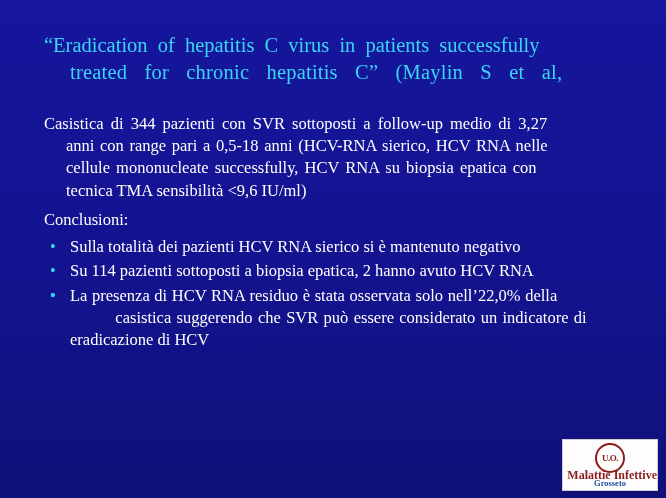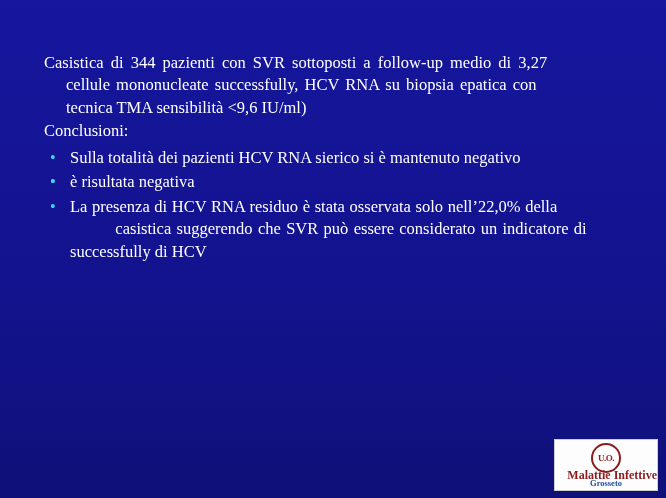--- a/index.html
+++ b/index.html
@@ -49,21 +49,21 @@
     text-align-last: left;
     margin: 0 22px 0 0;
   }
   .para .ln { display: block; white-space: nowrap; }
   .para .p1 { word-spacing: 3px; }
   .para .p2 { padding-left: 22px; word-spacing: 1.5px; }
   .para .p3 { padding-left: 22px; word-spacing: 2px; }
   .para .p4 { padding-left: 22px; }
 
   .conclusioni {
-    margin-top: 1px;
+    margin-top: 7px;
     color: #ffffff;
     font-size: 16.5px;
   }
   ul.bullets {
     list-style: none;
     margin: 4px 0 0 0;
     padding: 0;
   }
   ul.bullets li {
     position: relative;
@@ -84,21 +84,21 @@
   ul.bullets li .txt { display: block; font-family: Liberation Serif, serif; }
   ul.bullets li .txt .ln { display: block; white-space: nowrap; }
   .b3 .ln1 { word-spacing: 2.2px; }
   .b4 .ln1 { word-spacing: 0.5px; }
   .b4 .ln2 { word-spacing: 1.2px; text-align: center; }
 
   .logo {
     position: absolute;
     right: 8px;
     bottom: 7px;
-    width: 104px;
+    width: 96px;
     height: 52px;
     background: #fdfdfd;
     border: 1px solid #cfcfcf;
     box-sizing: border-box;
     overflow: hidden;
   }
   .logo .emblem {
     position: absolute;
     left: 50%;
     top: 3px;
@@ -141,56 +141,59 @@
     font-weight: bold;
     white-space: nowrap;
   }
 </style>
 </head>
 <body>
 
 <div class="slide">
 
   <div class="title">
+    <span class="line l1">“Eradication of hepatitis C virus in patients successfully</span>
+    <span class="line l2">treated for chronic hepatitis C” (Maylin S et al,</span>
   </div>
 
   <div class="body-block">
 
     <div class="para">
       <span class="ln p1">Casistica di 344 pazienti con SVR sottoposti a follow-up medio di 3,27</span>
+      <span class="ln p2">anni con range pari a 0,5-18 anni (HCV-RNA sierico, HCV RNA nelle</span>
       <span class="ln p3">cellule mononucleate successfully, HCV RNA su biopsia epatica con</span>
       <span class="ln p4">tecnica TMA sensibilità &lt;9,6 IU/ml)</span>
     </div>
 
     <div class="conclusioni">Conclusioni:</div>
 
     <ul class="bullets">
       <li>
         <span class="dot">•</span>
         <span class="txt b1">
           <span class="ln ln1">Sulla totalità dei pazienti HCV RNA sierico si è mantenuto negativo</span>
         </span>
       </li>
       <li>
         <span class="dot">•</span>
         <span class="txt b2">
+          <span class="ln ln1">Su 114 pazienti sottoposti a biopsia epatica, 2 hanno avuto HCV RNA</span>
         </span>
       </li>
       <li>
         <span class="dot">•</span>
         <span class="txt b3">
-          <span class="ln ln2">è risultata negativa</span>
         </span>
       </li>
       <li>
         <span class="dot">•</span>
         <span class="txt b4">
           <span class="ln ln1">La presenza di HCV RNA residuo è stata osservata solo nell’22,0% della</span>
           <span class="ln ln2">casistica suggerendo che SVR può essere  considerato un indicatore di</span>
-          <span class="ln ln3">successfully di HCV</span>
+          <span class="ln ln3">eradicazione di HCV</span>
         </span>
       </li>
     </ul>
 
   </div>
 
   <div class="logo">
     <div class="emblem">U.O.</div>
     <div class="l1t">Malattie Infettive</div>
     <div class="l2t">Grosseto</div>

